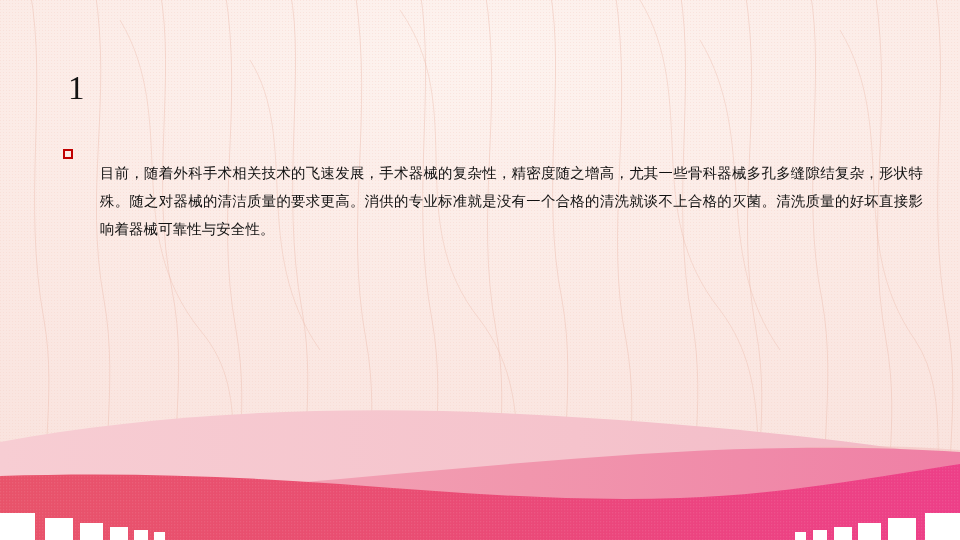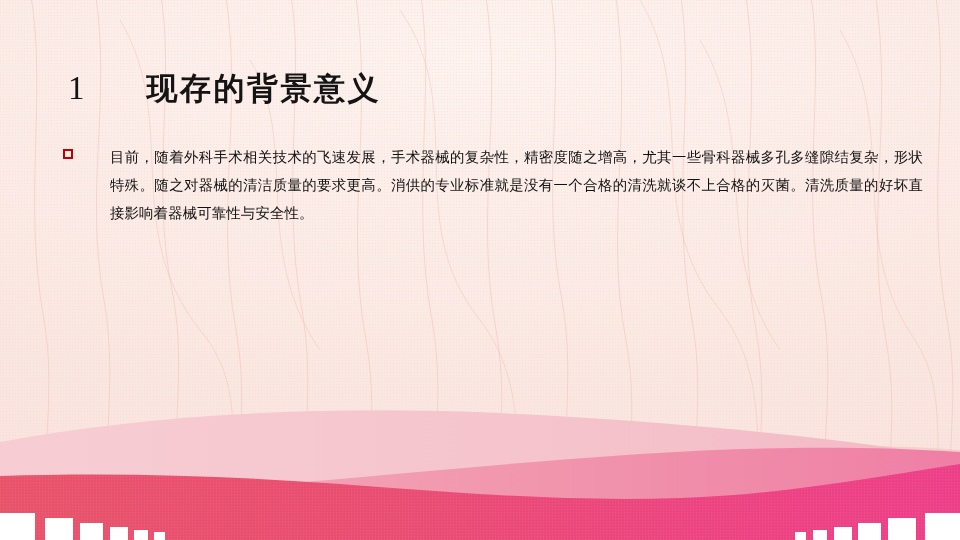--- a/index.html
+++ b/index.html
@@ -90,20 +90,21 @@
 
   
   .body-block {
     position: absolute;
     left: 63px;
     top: 143px;
     width: 860px;
     z-index: 5;
     display: flex;
     align-items: flex-start;
+    flex-direction: column;
   }
   .bullet-marker {
     flex: 0 0 auto;
     width: 10px;
     height: 10px;
     border: 2px solid #c00000;
     box-sizing: border-box;
     background: transparent;
     margin-top: 6px;
   }
@@ -206,21 +207,20 @@
     <div class="sq" style="left:795px;width:11px; height:8px;"></div>
     <div class="sq" style="left:813px;width:14px; height:10px;"></div>
     <div class="sq" style="left:834px;width:18px; height:13px;"></div>
     <div class="sq" style="left:858px;width:23px; height:17px;"></div>
     <div class="sq" style="left:888px;width:28px; height:22px;"></div>
     <div class="sq" style="left:925px;width:35px; height:27px;"></div>
   </div>
 
   <div class="title-row">
     <span class="title-num">1</span>
-    <span class="title-text">现存的背景意义</span>
   </div>
 
   <div class="body-block">
     <span class="bullet-marker"></span>
     <div class="body-text">目前，随着外科手术相关技术的飞速发展，手术器械的复杂性，精密度随之增高，尤其一些骨科器械多孔多缝隙结复杂，形状特殊。随之对器械的清洁质量的要求更高。消供的专业标准就是没有一个合格的清洗就谈不上合格的灭菌。清洗质量的好坏直接影响着器械可靠性与安全性。</div>
   </div>
 
 </div>
 
 </body></html>

